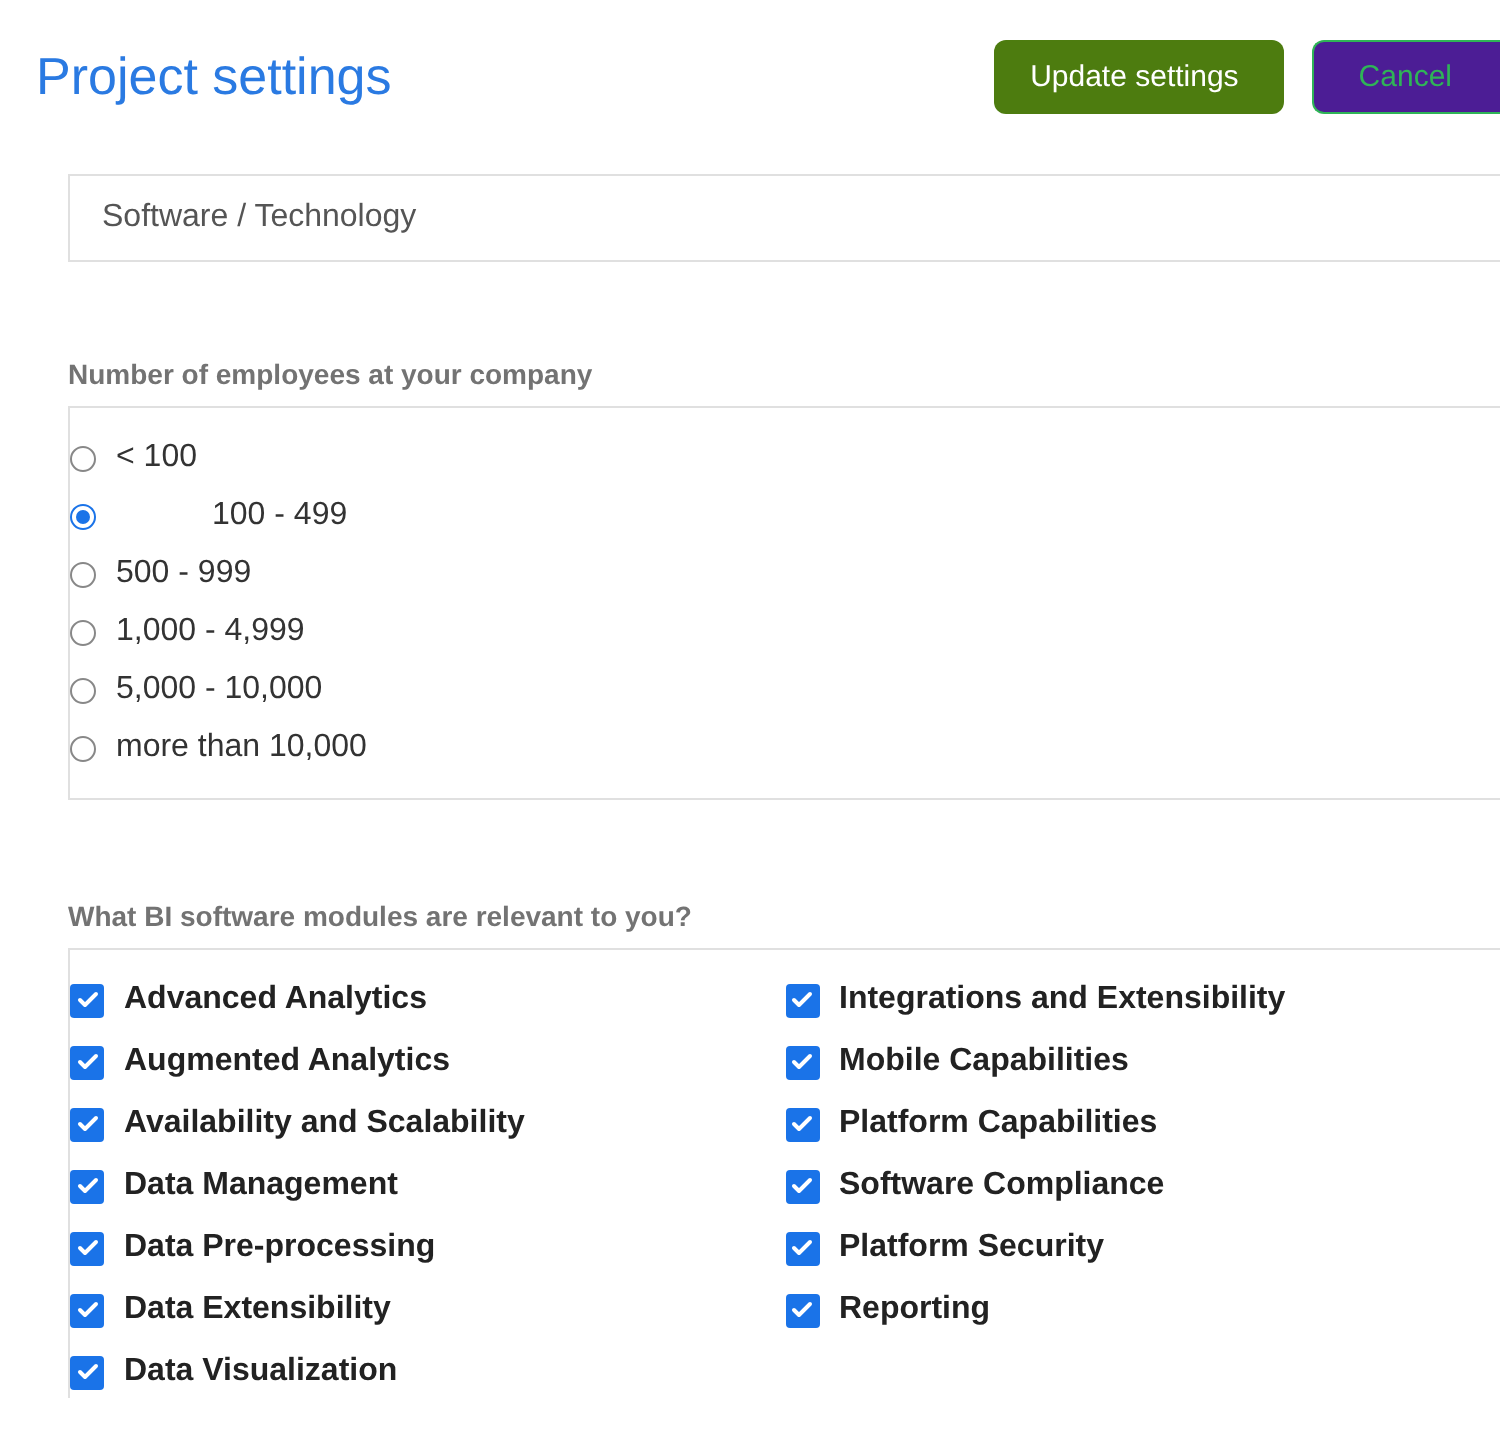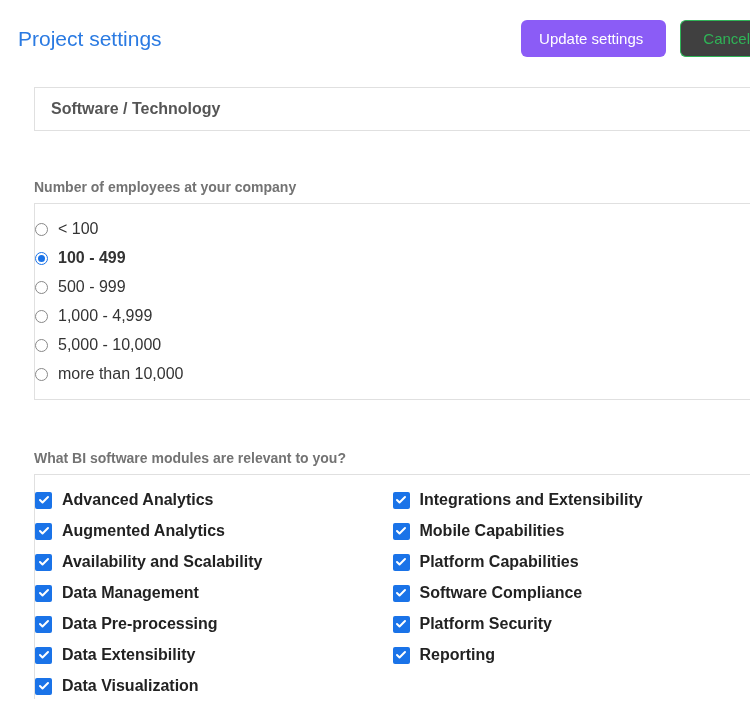--- a/index.html
+++ b/index.html
@@ -12,55 +12,54 @@
     }
     .header {
       display: flex;
       align-items: center;
       justify-content: space-between;
       margin-bottom: 30px;
       padding-right: 0;
     }
     .page-title {
       color: #2a7ae2;
-      font-size: 21px;
+      font-size: 26px;
       font-weight: 400;
     }
     .header-buttons { display: flex; gap: 14px; }
     .btn {
       border-radius: 6px;
       padding: 9px 22px;
       font-size: 15px;
       cursor: pointer;
       border: 1px solid transparent;
       font-family: inherit;
     }
     .btn-primary {
-      background: #8b5cf6;
+      background: #4d7c0f;
       color: #fff;
       padding-left: 17px;
     }
     .btn-secondary {
-      background: #404040;
+      background: #4c1d95;
       color: #2fb457;
       border: 1px solid #2fb457;
       border-top-right-radius: 0;
       border-bottom-right-radius: 0;
       border-right: none;
-      padding-right: 0;
+      padding-right: 24px;
     }
     .content { padding-left: 16px; }
     .dropdown-field {
       border: 1px solid #e0e0e0;
       border-right: none;
       padding: 12px 16px;
       color: #555;
       font-size: 16px;
       margin-bottom: 48px;
-      font-weight: bold;
     }
     .section-label {
       font-size: 14px;
       color: #737373;
       font-weight: bold;
       margin-bottom: 8px;
     }
     .panel {
       border: 1px solid #e0e0e0;
       border-right: none;
@@ -82,21 +81,21 @@
       border-color: #1a73e8;
     }
     .radio-circle.selected::after {
       content: "";
       width: 7px;
       height: 7px;
       background: #1a73e8;
       border-radius: 50%;
     }
     .radio-label { font-size: 16px; color: #333; }
-    .radio-label.bold { font-weight: bold; }
+    .radio-label.bold { font-weight: normal; margin-left: 48px; }
     .section-gap { height: 50px; }
     .checkbox-columns { display: flex; }
     .checkbox-col { flex: 1; display: flex; flex-direction: column; gap: 13px; }
     .checkbox-item { display: flex; align-items: center; gap: 10px; cursor: pointer; }
     .check-box {
       width: 17px;
       height: 17px;
       background: #1a73e8;
       border-radius: 2px;
       display: inline-flex;

